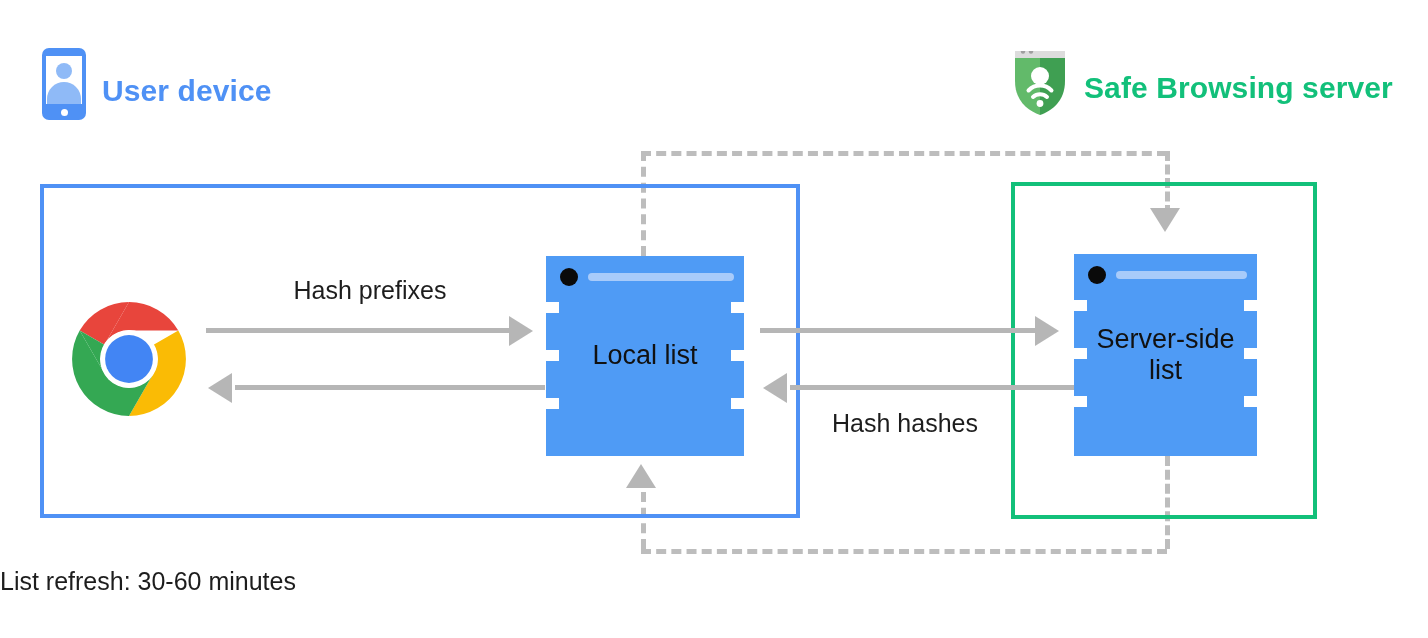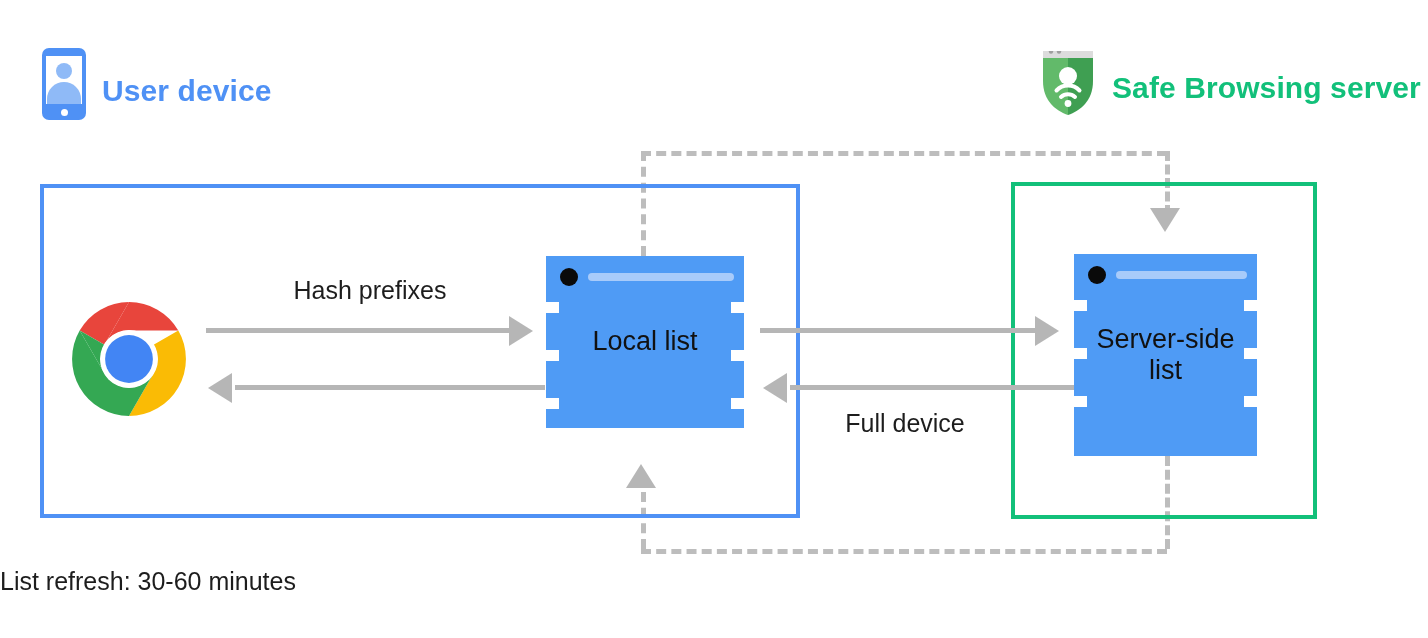--- a/index.html
+++ b/index.html
@@ -27,21 +27,21 @@
     gap: 16px;
   }
   .legend-label {
     font-size: 30px;
     font-weight: 700;
     letter-spacing: 0.1px;
     white-space: nowrap;
     margin-top: 13px;
   }
   #legend-user   { left: 42px;  top: 48px; }
-  #legend-server { left: 1040px; top: 45px; }
+  #legend-server { left: 1012px; top: 45px; }
   #legend-user .legend-label   { color: #4f91f5; }
   #legend-server .legend-label { color: #12c07a; }
 
   
   .phone {
     position: relative;
     width: 44px;
     height: 72px;
     border-radius: 7px;
     background: #4f91f5;
@@ -89,21 +89,21 @@
     box-sizing: border-box;
   }
   #region-user   { left: 40px;   top: 184px; width: 760px; height: 334px; border: 4px solid #4f91f5; }
   #region-server { left: 1011px; top: 182px; width: 306px; height: 337px; border: 4px solid #12c07a; }
 
   
   .chip {
     position: absolute;
     background: #4f9bf5;
   }
-  #chip-local  { left: 546px;  top: 256px; width: 198px; height: 172px; }
+  #chip-local  { left: 546px;  top: 256px; width: 198px; height: 200px; }
   #chip-remote { left: 1074px; top: 254px; width: 183px; height: 202px; }
 
   .chip-dot {
     position: absolute;
     left: 14px; top: 12px;
     width: 18px; height: 18px;
     border-radius: 50%;
     background: #0a0a0a;
   }
   .chip-bar {
@@ -259,21 +259,21 @@
   <div class="arrow-head right" style="left:509px; top:316px;"></div>
 
   <div class="arrow-line" style="left:235px; top:385px; width:310px;"></div>
   <div class="arrow-head left" style="left:208px; top:373px;"></div>
 
   <div class="arrow-line" style="left:760px; top:328px; width:277px;"></div>
   <div class="arrow-head right" style="left:1035px; top:316px;"></div>
 
   <div class="arrow-line" style="left:790px; top:385px; width:284px;"></div>
   <div class="arrow-head left" style="left:763px; top:373px;"></div>
-  <div class="flow-label" style="left:790px; top:408px; width:230px;">Full device</div>
+  <div class="flow-label" style="left:790px; top:408px; width:230px;">Hash hashes</div>
 
   <div class="chip" id="chip-local">
     <div class="chip-dot"></div>
     <div class="chip-bar"></div>
     <div class="notch left" style="top:46px;"></div>
     <div class="notch left" style="top:94px;"></div>
     <div class="notch left" style="top:142px;"></div>
     <div class="notch right" style="top:46px;"></div>
     <div class="notch right" style="top:94px;"></div>
     <div class="notch right" style="top:142px;"></div>

